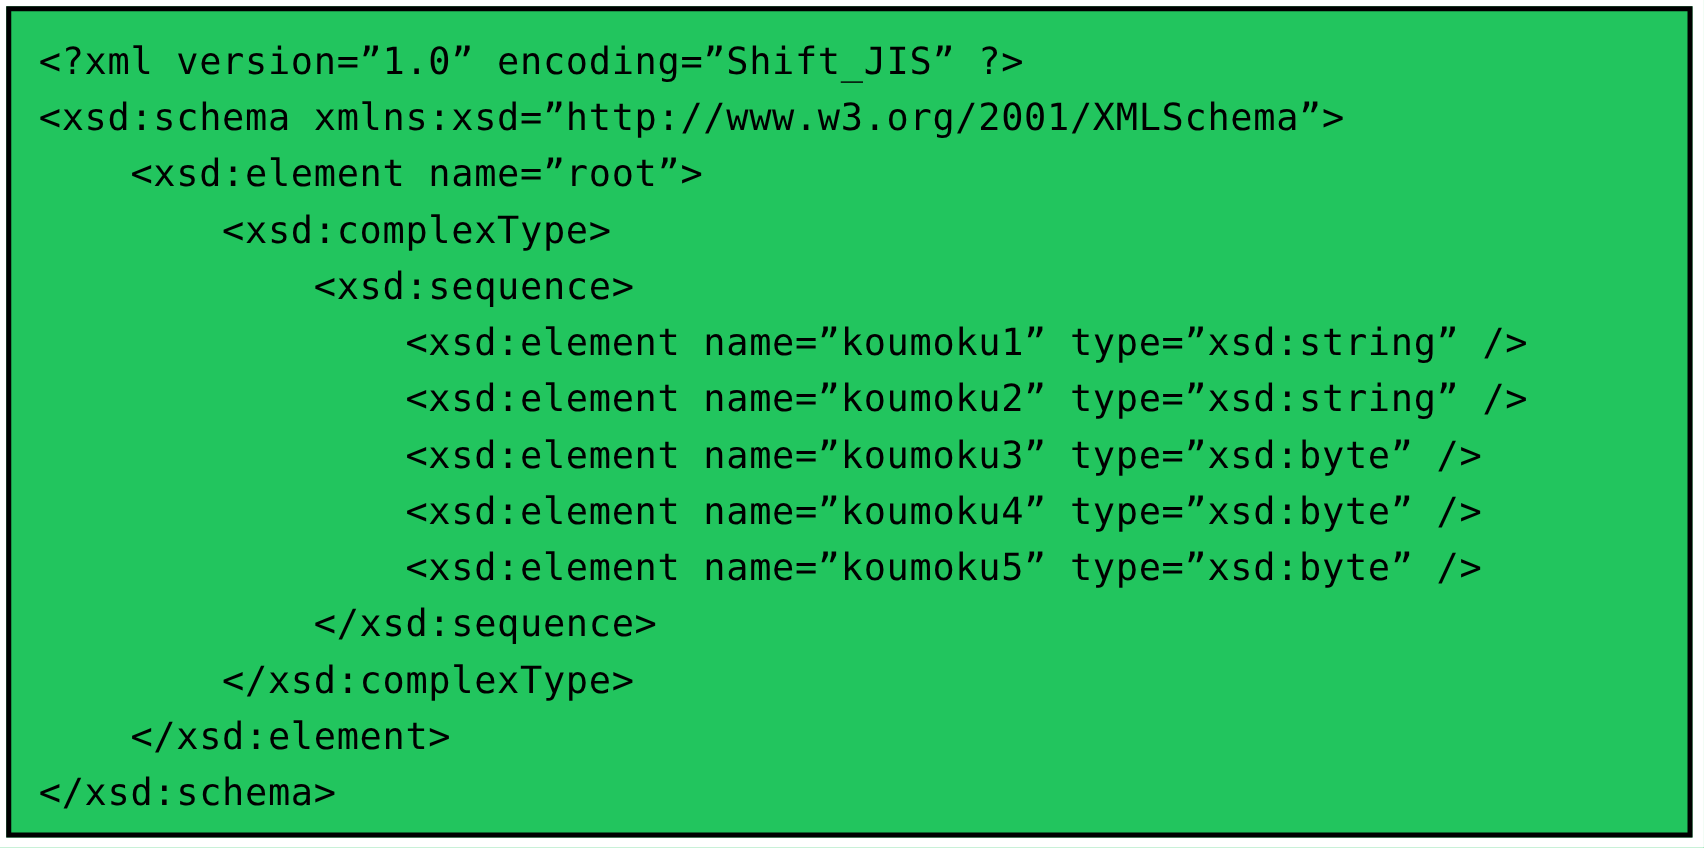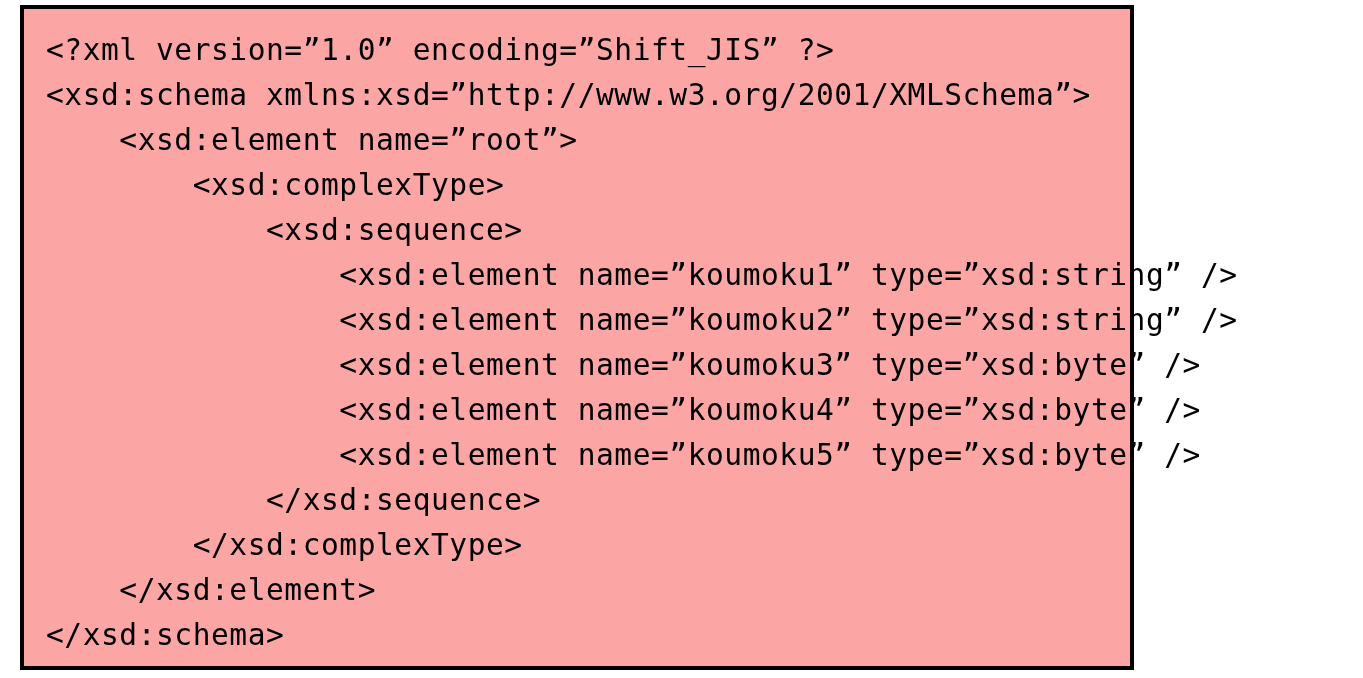--- a/index.html
+++ b/index.html
@@ -9,27 +9,27 @@
   }
   body {
     width: 1363px;
     height: 678px;
     overflow: hidden;
     font-family: "DejaVu Sans Mono", "Liberation Mono", monospace;
   }
 
   #code-figure {
     position: absolute;
-    left: 20px;
+    left: 5px;
     top: 5px;
-    width: 1114px;
+    width: 1349px;
     height: 665px;
     box-sizing: border-box;
     border: 4px solid #000000;
-    background: #fca5a5;
+    background: #22c55e;
   }
 
   #code-listing {
     position: absolute;
     left: 22px;
     top: 18px;
     right: 4px;
     bottom: 4px;
     margin: 0;
     padding: 0;

